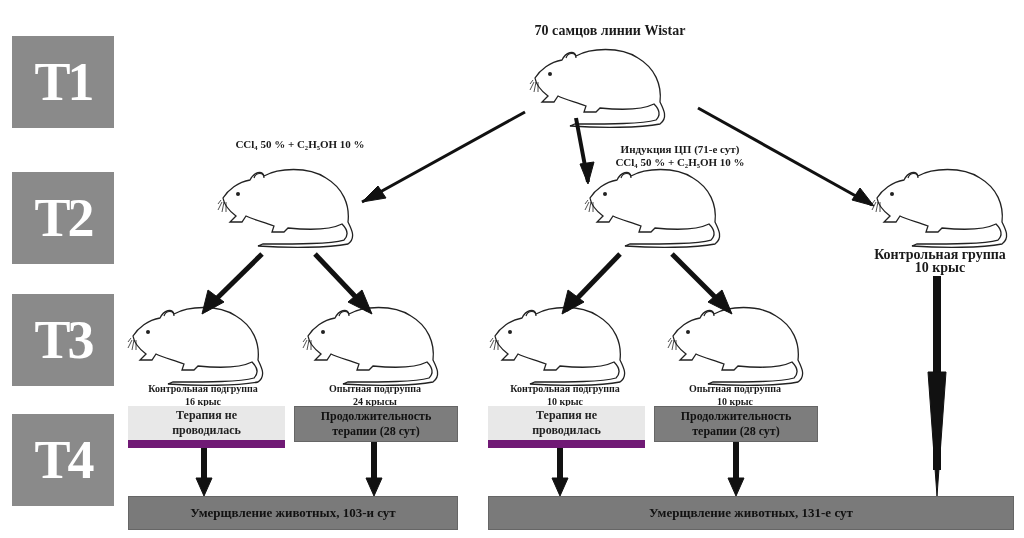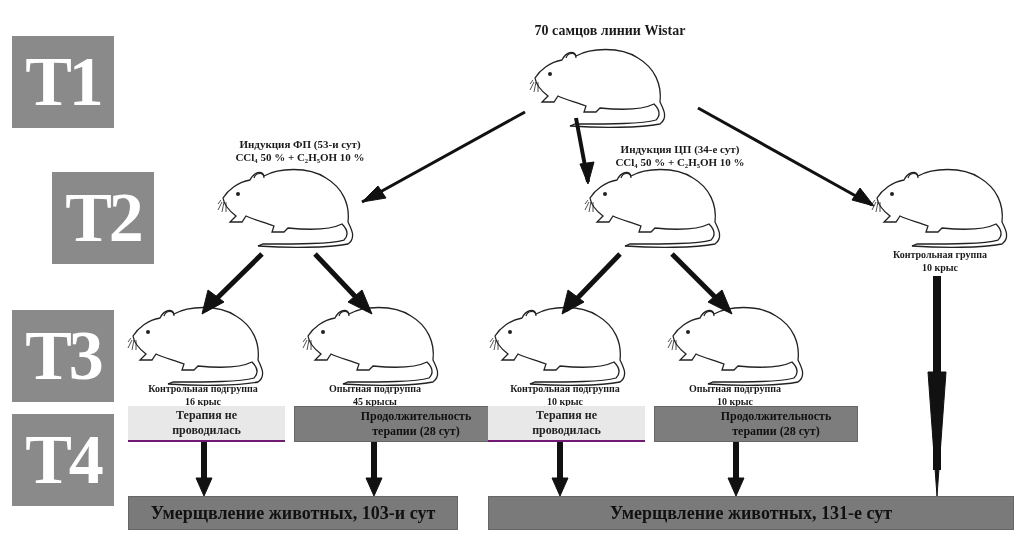--- a/index.html
+++ b/index.html
@@ -1,36 +1,36 @@
 <!DOCTYPE html>
 <html><head>
 <meta charset="utf-8">
 <style>
   html, body { margin:0; padding:0; background:#ffffff; }
   body { width:1024px; height:538px; position:relative; overflow:hidden;
          font-family:"Liberation Serif","DejaVu Serif",serif; color:#1a1a1a; }
   .stage { position:absolute; left:12px; width:102px; height:92px; background:#8a8a8a;
-           color:#ffffff; font-weight:bold; font-size:70px; line-height:92px; text-align:center;
+           color:#ffffff; font-weight:bold; font-size:54px; line-height:92px; text-align:center;
            letter-spacing:-3px; }
   .lbl { position:absolute; text-align:center; font-weight:bold; font-size:11px; line-height:13px; }
   .title { font-size:14px; line-height:18px; }
-  .box { position:absolute; height:34px; border-bottom:2px solid #701a75; font-weight:bold;
+  .box { position:absolute; height:34px; border-bottom:8px solid #701a75; font-weight:bold;
          font-size:12px; line-height:15px; text-align:center; display:flex; align-items:center; justify-content:center; }
   .box.light { background:#e8e8e8; color:#222; }
-  .box.dark { background:#7d7d7d; color:#111; border:1px solid #666;padding-left:40px; }
+  .box.dark { background:#7d7d7d; color:#111; border:1px solid #666; }
   .bar { position:absolute; top:496px; height:32px; background:#7a7a7a; border:1px solid #666;
-         font-weight:bold; font-size:18px; display:flex; align-items:center; justify-content:center; color:#111; }
+         font-weight:bold; font-size:13px; display:flex; align-items:center; justify-content:center; color:#111; }
   svg.overlay { position:absolute; left:0; top:0; }
 </style>
 </head>
 <body>
 
 <div class="stage" style="top:36px;">T1</div>
-<div class="stage" style="top:172px;margin-left:40px;">T2</div>
-<div class="stage" style="top:310px;">T3</div>
+<div class="stage" style="top:172px;">T2</div>
+<div class="stage" style="top:294px;">T3</div>
 <div class="stage" style="top:414px;">T4</div>
 
 <svg class="overlay" width="1024" height="538">
   <defs>
     <g id="rat">
       <path d="M5,38 C10,30 20,22 32,20 C36,12 44,10 46,16 C60,8 90,6 108,18 C125,28 132,45 130,62 C134,70 138,78 130,84 C110,88 70,88 40,86 L45,84 C80,84 112,84 126,80 C132,74 128,68 124,64 C112,70 90,70 70,68 L66,72 L54,72 L56,66 C46,62 36,60 28,56 L24,62 L12,62 L18,56 C10,50 6,44 5,38 Z" fill="#fff" stroke="#222" stroke-width="1.3"></path>
       <circle cx="20" cy="34" r="2" fill="#222"></circle>
       <path d="M36,18 C38,12 46,12 46,18" fill="none" stroke="#222" stroke-width="1.2"></path>
       <path d="M4,42 l-4,8 M6,42 l-2,10 M8,42 l0,10 M3,40 l-3,4" stroke="#222" stroke-width="0.8"></path>
     </g>
@@ -72,39 +72,38 @@
     <polygon points="728,478 744,478 736,496"></polygon>
 
     <line x1="937" y1="276" x2="937" y2="470" stroke-width="8"></line>
     <polygon points="928,372 946,372 937,496"></polygon>
   </g>
 </svg>
 
 <div class="lbl title" style="left:480px; top:22px; width:260px;">70 самцов линии Wistar</div>
 
 <div class="lbl" style="left:200px; top:138px; width:200px;">
-  <div>Индукция ФП (53-и сут)</div>
   <div>CCl₄ 50 % + C₂H₅OH 10 %</div>
 </div>
 <div class="lbl" style="left:580px; top:143px; width:200px;">
-  <div>Индукция ЦП (34-е сут)</div>
+  <div>Индукция ЦП (71-е сут)</div>
   <div>CCl₄ 50 % + C₂H₅OH 10 %</div>
 </div>
-<div class="lbl" style="left:860px; top:248px; width:160px; font-size:10px;">
+<div class="lbl" style="left:860px; top:248px; width:160px; font-size:14px;">
   <div>Контрольная группа</div>
   <div>10 крыс</div>
 </div>
 
 <div class="lbl" style="left:128px; top:382px; width:150px; font-size:10px;">
   <div>Контрольная подгруппа</div>
   <div>16 крыс</div>
 </div>
 <div class="lbl" style="left:300px; top:382px; width:150px; font-size:10px;">
   <div>Опытная подгруппа</div>
-  <div>45 крысы</div>
+  <div>24 крысы</div>
 </div>
 <div class="lbl" style="left:490px; top:382px; width:150px; font-size:10px;">
   <div>Контрольная подгруппа</div>
   <div>10 крыс</div>
 </div>
 <div class="lbl" style="left:660px; top:382px; width:150px; font-size:10px;">
   <div>Опытная подгруппа</div>
   <div>10 крыс</div>
 </div>
 

